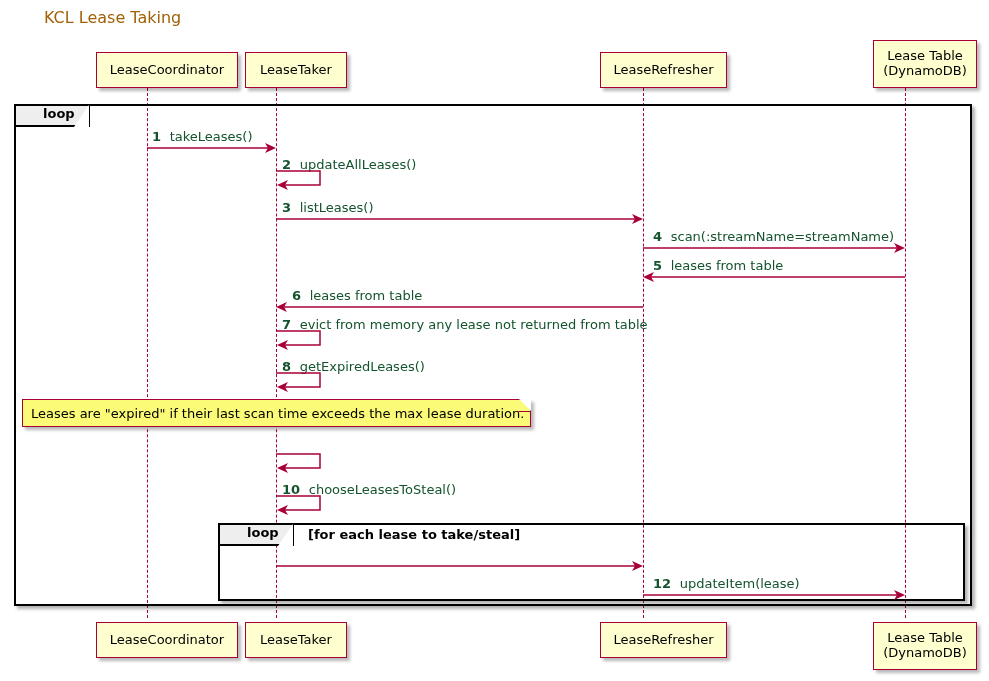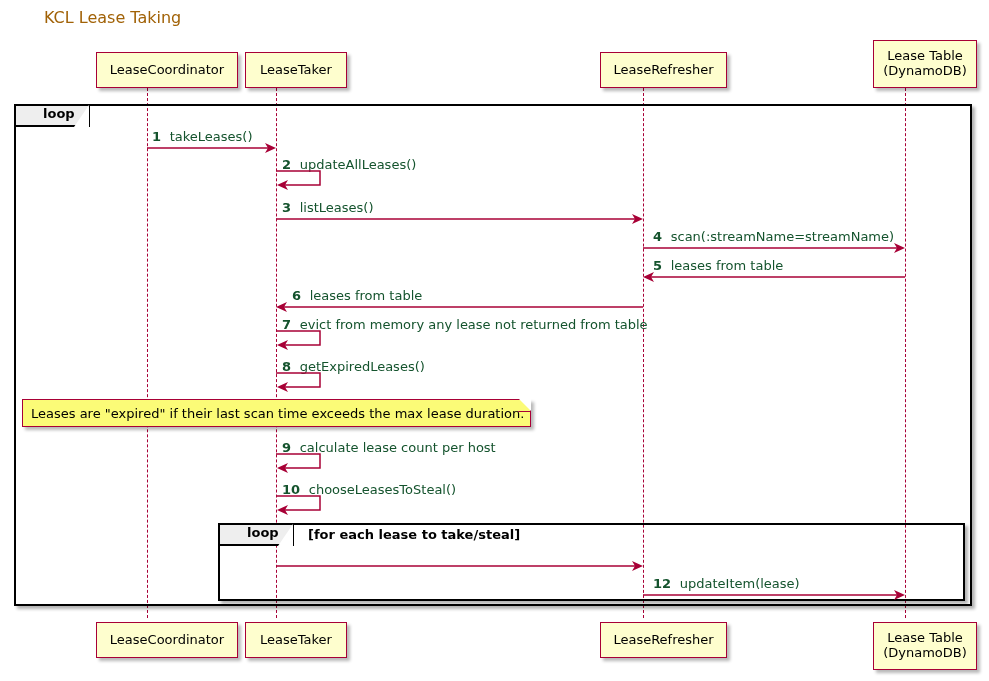--- a/index.html
+++ b/index.html
@@ -257,24 +257,20 @@
     <path d="M0,2 L44,2 L44,16 L8,16" fill="none" stroke="#A80036" stroke-width="1.5"></path>
     <polygon points="1,16 12,11 9,16 12,21" fill="#A80036"></polygon>
   </svg>
 
   <div class="note" style="left:22px; top:399px; width:509px; height:28px;">
     <span>Leases are "expired" if their last scan time exceeds the max lease duration.</span>
     <span class="fold"></span>
     <span class="fold-line"></span>
   </div>
 
-  <div class="msg-label" style="left:282px; top:440px;">
-    <span class="seq">9&nbsp;</span>
-    <span>calculate lease count per host</span>
-  </div>
   <svg class="arrow-svg" style="left:276px; top:452px;" width="55" height="22">
     <path d="M0,2 L44,2 L44,16 L8,16" fill="none" stroke="#A80036" stroke-width="1.5"></path>
     <polygon points="1,16 12,11 9,16 12,21" fill="#A80036"></polygon>
   </svg>
 
   <div class="msg-label" style="left:282px; top:482px;">
     <span class="seq">10&nbsp;</span>
     <span>chooseLeasesToSteal()</span>
   </div>
   <svg class="arrow-svg" style="left:276px; top:494px;" width="55" height="22">

